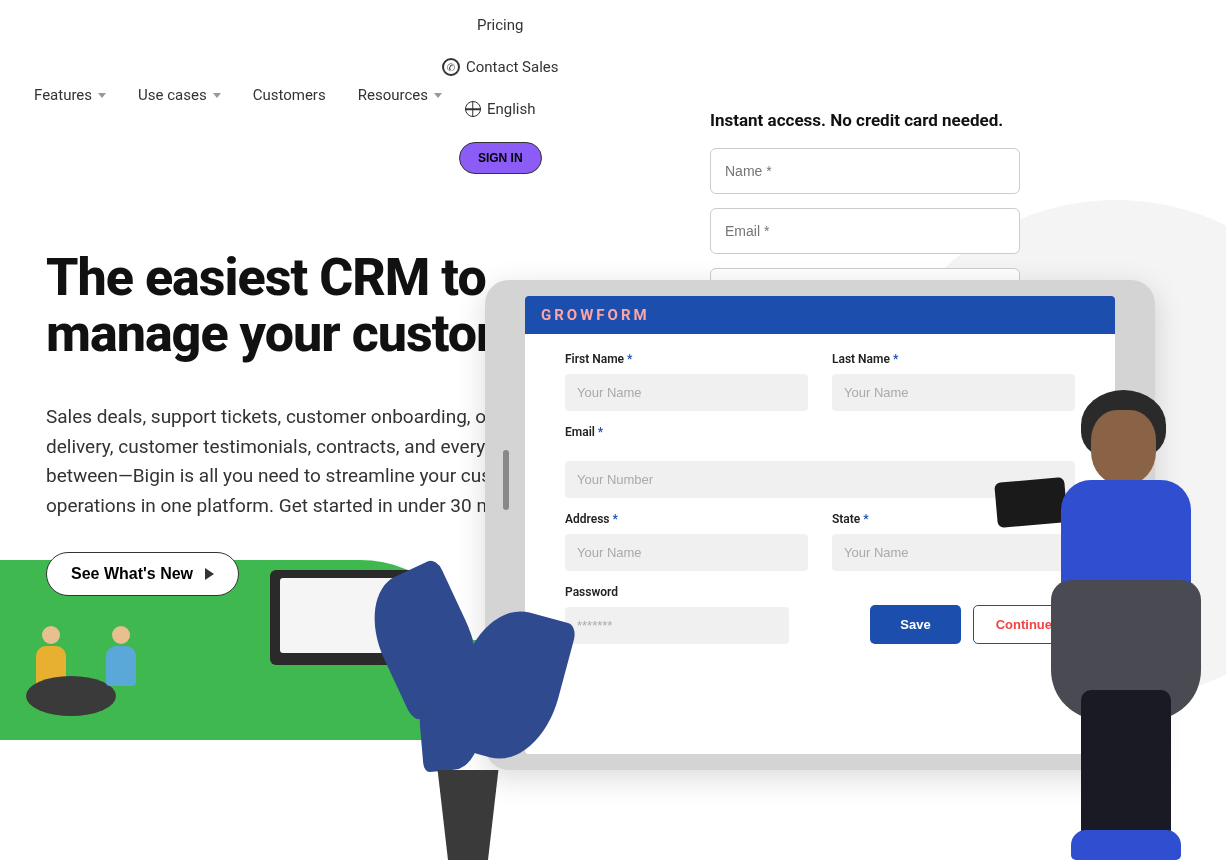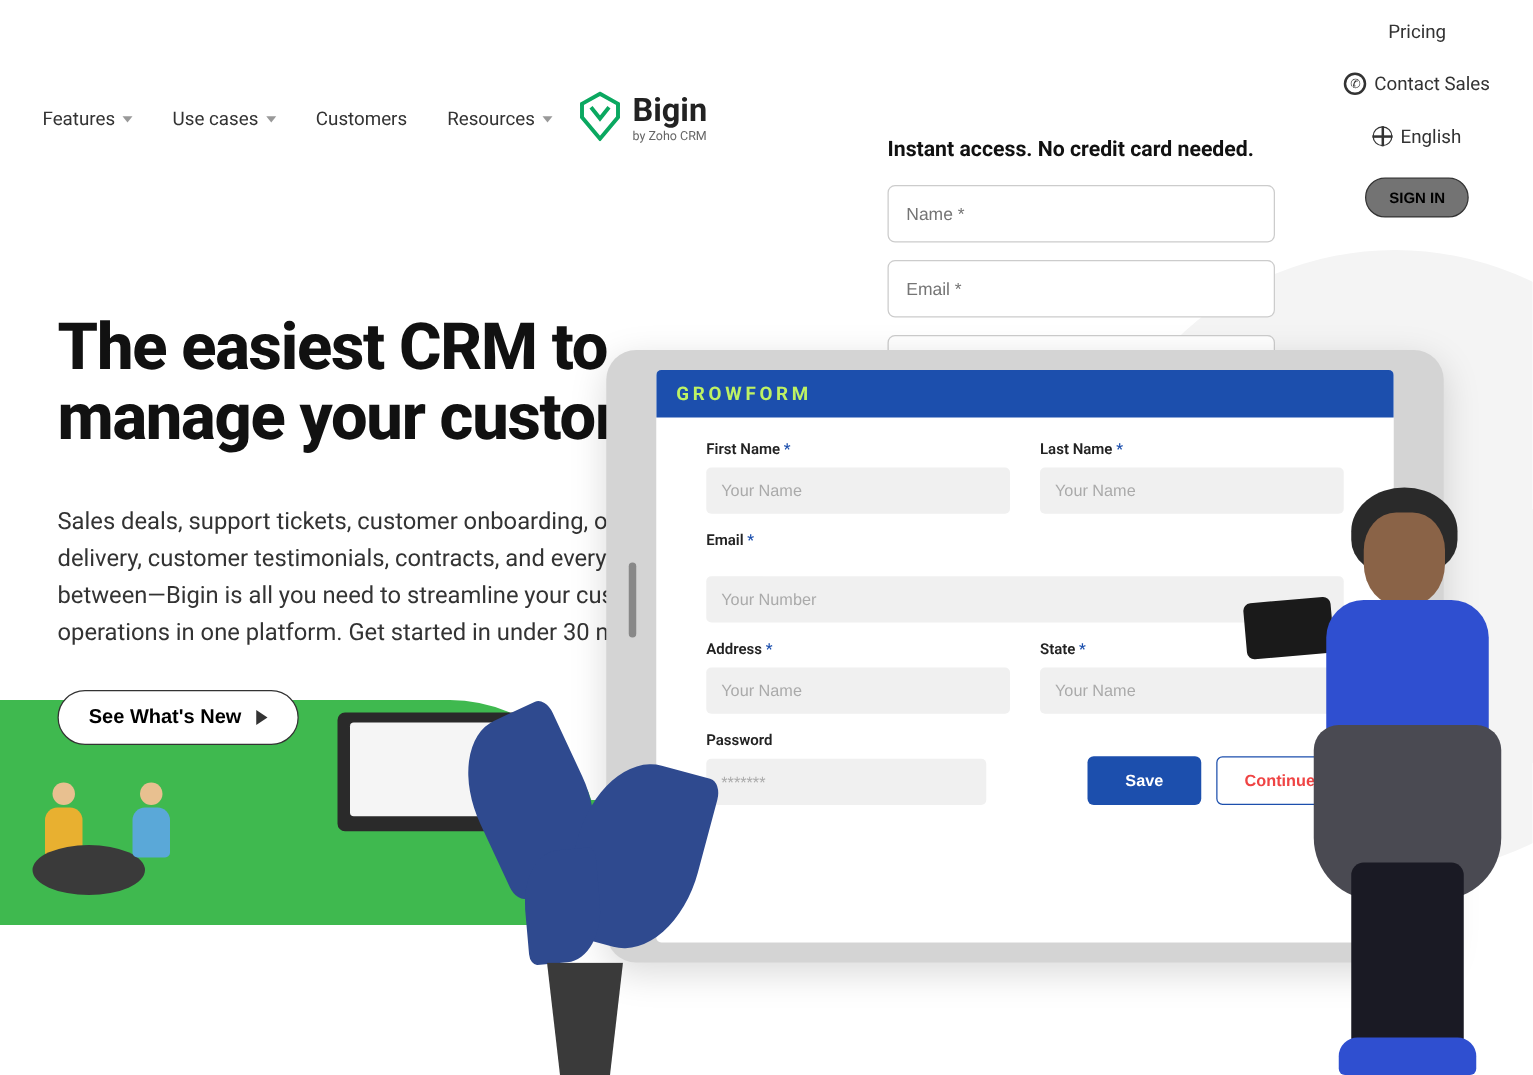--- a/index.html
+++ b/index.html
@@ -13,21 +13,21 @@
 .logo-area { display: flex; align-items: center; gap: 8px; margin-left: 20px; margin-right: auto; }
 .logo-icon svg { width: 36px; height: 40px; }
 .logo-text { display: flex; flex-direction: column; }
 .logo-name { font-size: 26px; font-weight: 700; color: #222; line-height: 1; }
 .logo-sub { font-size: 10px; color: #666; margin-top: 2px; }
 .nav-right { display: flex; align-items: center; gap: 24px; flex-direction: column; }
 .phone-icon { width: 18px; height: 18px; border: 2px solid #333; border-radius: 50%; display: inline-flex; align-items: center; justify-content: center; font-size: 10px; }
 .globe-icon { width: 16px; height: 16px; border: 1.5px solid #333; border-radius: 50%; position: relative; }
 .globe-icon::before { content:''; position:absolute; left:50%; top:-1px; bottom:-1px; width:1.5px; background:#333; transform:translateX(-50%); }
 .globe-icon::after { content:''; position:absolute; top:50%; left:-1px; right:-1px; height:1.5px; background:#333; transform:translateY(-50%); }
-.signin-btn { border: 1.5px solid #333; border-radius: 20px; padding: 8px 18px; font-size: 12px; font-weight: 700; background: #737373; cursor: pointer; }
+.signin-btn { border: 1.5px solid #333; border-radius: 20px; padding: 8px 18px; font-size: 12px; font-weight: 700; background: #8b5cf6; cursor: pointer; }
 
 
 .hero { padding: 60px 0 0 46px; position: relative; z-index: 5; }
 .hero-title { font-size: 52px; font-weight: 800; color: #111; line-height: 1.08; letter-spacing: -1px; max-width: 620px; }
 .hero-desc { font-size: 19px; color: #333; line-height: 1.55; max-width: 510px; margin-top: 40px; }
 .whats-new-btn { margin-top: 32px; border: 1.5px solid #333; border-radius: 24px; padding: 12px 24px; font-size: 16px; font-weight: 600; background: #fff; display: inline-flex; align-items: center; gap: 12px; cursor: pointer; }
 .play-icon { width: 0; height: 0; border-top: 6px solid transparent; border-bottom: 6px solid transparent; border-left: 9px solid #333; }
 
 
 .signup { position: absolute; top: 110px; left: 710px; width: 310px; z-index: 4; }
@@ -37,21 +37,21 @@
 
 .hill { position: absolute; bottom: 120px; left: 0; width: 480px; height: 180px; background: #3fb94f; border-radius: 0 120px 0 0; z-index: 2; }
 .hill-extra { position: absolute; bottom: 120px; left: 0; width: 700px; height: 100px; background: #3fb94f; z-index: 2; }
 
 
 .tablet { position: absolute; left: 485px; top: 280px; width: 670px; height: 490px; background: #d4d4d4; border-radius: 24px; padding: 16px 40px 16px 40px; z-index: 6; box-shadow: 0 8px 30px rgba(0,0,0,0.15); }
 .tablet-screen { width: 100%; height: 100%; background: #fff; border-radius: 4px; overflow: hidden; }
 .tablet-scroll { position: absolute; left: 18px; top: 170px; width: 6px; height: 60px; background: #888; border-radius: 3px; }
 
 
-.growform-header { background: #1c4fad; color: #bef264; padding: 10px 16px; font-size: 15px; font-weight: 700; letter-spacing: 3px; }
+.growform-header { background: #1c4fad; color: #fca5a5; padding: 10px 16px; font-size: 15px; font-weight: 700; letter-spacing: 3px; }
 .growform-body { padding: 18px 40px 24px 40px; }
 .form-row { display: flex; gap: 24px; margin-bottom: 14px; }
 .form-group { flex: 1; display: flex; flex-direction: column; }
 .form-label { font-size: 12px; font-weight: 600; color: #222; margin-bottom: 8px; }
 .req { color: #1c4fad; }
 .form-input { padding: 11px 12px; border: none; background: #f0f0f0; border-radius: 4px; font-size: 13px; color: #333; }
 .form-input::placeholder { color: #aaa; }
 .form-actions { display: flex; gap: 12px; margin-top: 10px; }
 .btn-save { background: #1c4fad; color: #fff; border: none; padding: 11px 30px; border-radius: 5px; font-size: 13px; font-weight: 600; cursor: pointer; }
 .btn-continue { background: #fff; color: #ef4444; border: 1.5px solid #1c4fad; padding: 11px 22px; border-radius: 5px; font-size: 13px; font-weight: 600; cursor: pointer; }
@@ -104,32 +104,20 @@
         <span class="chevron"></span>
       </div>
     <div class="nav-item">
         <span>Customers</span>
       </div>
     <div class="nav-item">
         <span>Resources</span>
         <span class="chevron"></span>
       </div>
   </div>
-  <div class="logo-area">
-    <span class="logo-icon">
-      <svg viewBox="0 0 40 44">
-          <path d="M20 2 L36 11 L36 23 L20 42 L4 23 L4 11 Z" fill="none" stroke="#0aa860" stroke-width="3.5"></path>
-          <path d="M12 14 L20 24 L28 14" fill="none" stroke="#0aa860" stroke-width="3.5"></path>
-        </svg>
-    </span>
-    <div class="logo-text">
-      <span class="logo-name">Bigin</span>
-      <span class="logo-sub">by Zoho CRM</span>
-    </div>
-  </div>
   <div class="nav-right">
     <div class="nav-item">
         <span>Pricing</span>
       </div>
     <div class="nav-item">
         <span class="phone-icon">✆</span>
         <span>Contact Sales</span>
       </div>
     <div class="nav-item">
         <span class="globe-icon"></span>

